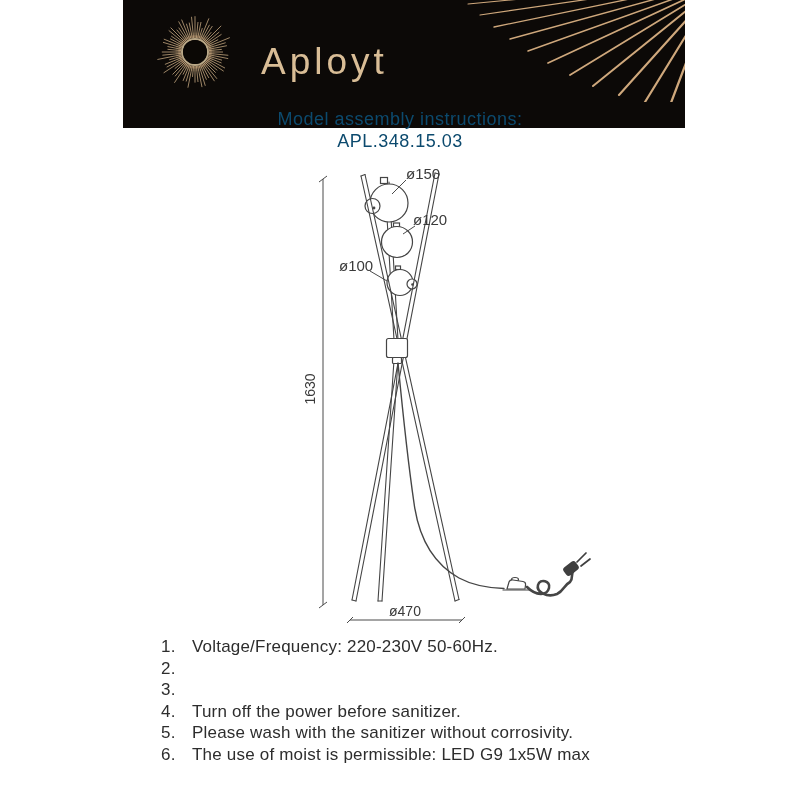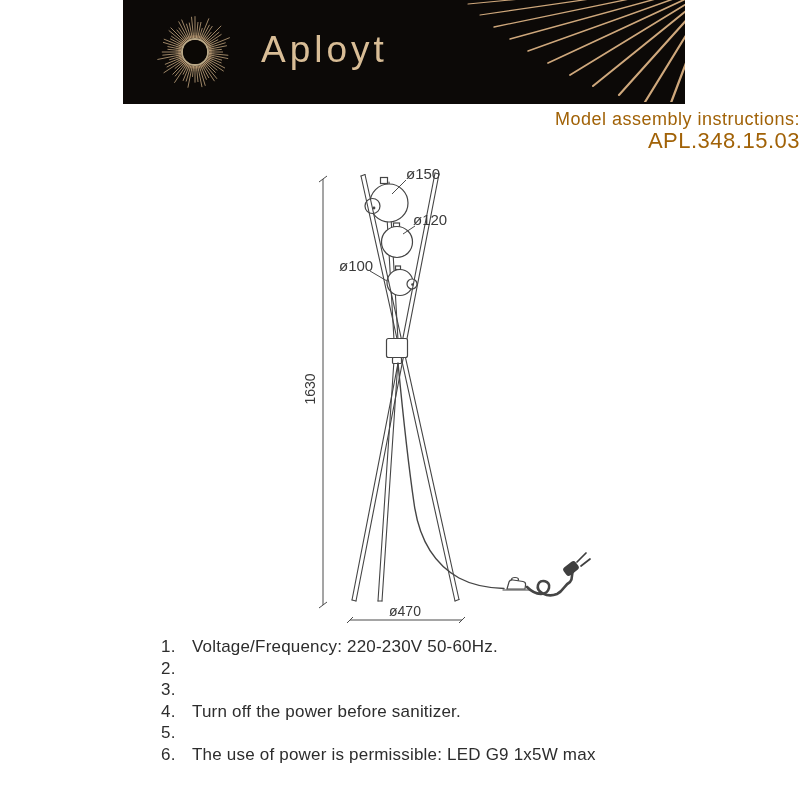--- a/index.html
+++ b/index.html
@@ -5,33 +5,33 @@
   html,body{margin:0;padding:0;}
   body{
     width:800px;height:800px;background:#ffffff;
     font-family:"Liberation Sans", sans-serif;
     position:relative;overflow:hidden;
   }
   .page{position:absolute;inset:0;background:#fff;}
 
   
   .banner{
-    position:absolute;left:123px;top:0;width:562px;height:104px;
+    position:absolute;left:123px;top:0;width:562px;height:128px;
     background:#0c0907;overflow:hidden;
   }
   .banner svg{position:absolute;left:0;top:0;}
   .logo-text{
     position:absolute;left:138px;top:50%;transform:translateY(-54%);
     color:#d9bd96;font-size:37px;letter-spacing:4px;font-weight:400;
   }
 
   
-  .title-block{position:absolute;left:0;right:0;top:108px;text-align:right;color:#a16207;}
+  .title-block{position:absolute;left:0;right:0;top:108px;text-align:center;color:#0c4a6e;}
   .title-line1{font-size:18px;letter-spacing:0.5px;line-height:22px;}
-  .title-line2{font-size:22px;letter-spacing:0.5px;line-height:22px;}
+  .title-line2{font-size:18px;letter-spacing:0.5px;line-height:22px;}
 
   
   .diagram{position:absolute;left:280px;top:160px;}
   .diagram .ln{stroke:#454545;stroke-width:1.1;fill:none;stroke-linecap:round;}
   .diagram .dim{stroke:#4a4a4a;stroke-width:1;fill:none;}
   .diagram .fillw{fill:#ffffff;stroke:#454545;stroke-width:1.2;}
   .diagram .dot{fill:#454545;stroke:none;}
   .diagram text{fill:#3a3a3a;font-family:"Liberation Sans",sans-serif;}
 
   
@@ -228,20 +228,21 @@
     </div>
     <div class="item">
       <span class="num">3.</span>
     </div>
     <div class="item">
       <span class="num">4.</span>
       <span class="txt">Turn off the power before sanitizer.</span>
     </div>
     <div class="item">
       <span class="num">5.</span>
+      <span class="txt">Please wash with the sanitizer without corrosivity.</span>
     </div>
     <div class="item">
       <span class="num">6.</span>
-      <span class="txt">The use of power is permissible: LED G9 1x5W max</span>
+      <span class="txt">The use of moist is permissible: LED G9 1x5W max</span>
     </div>
   </div>
 
 </div>
 
 </body></html>

